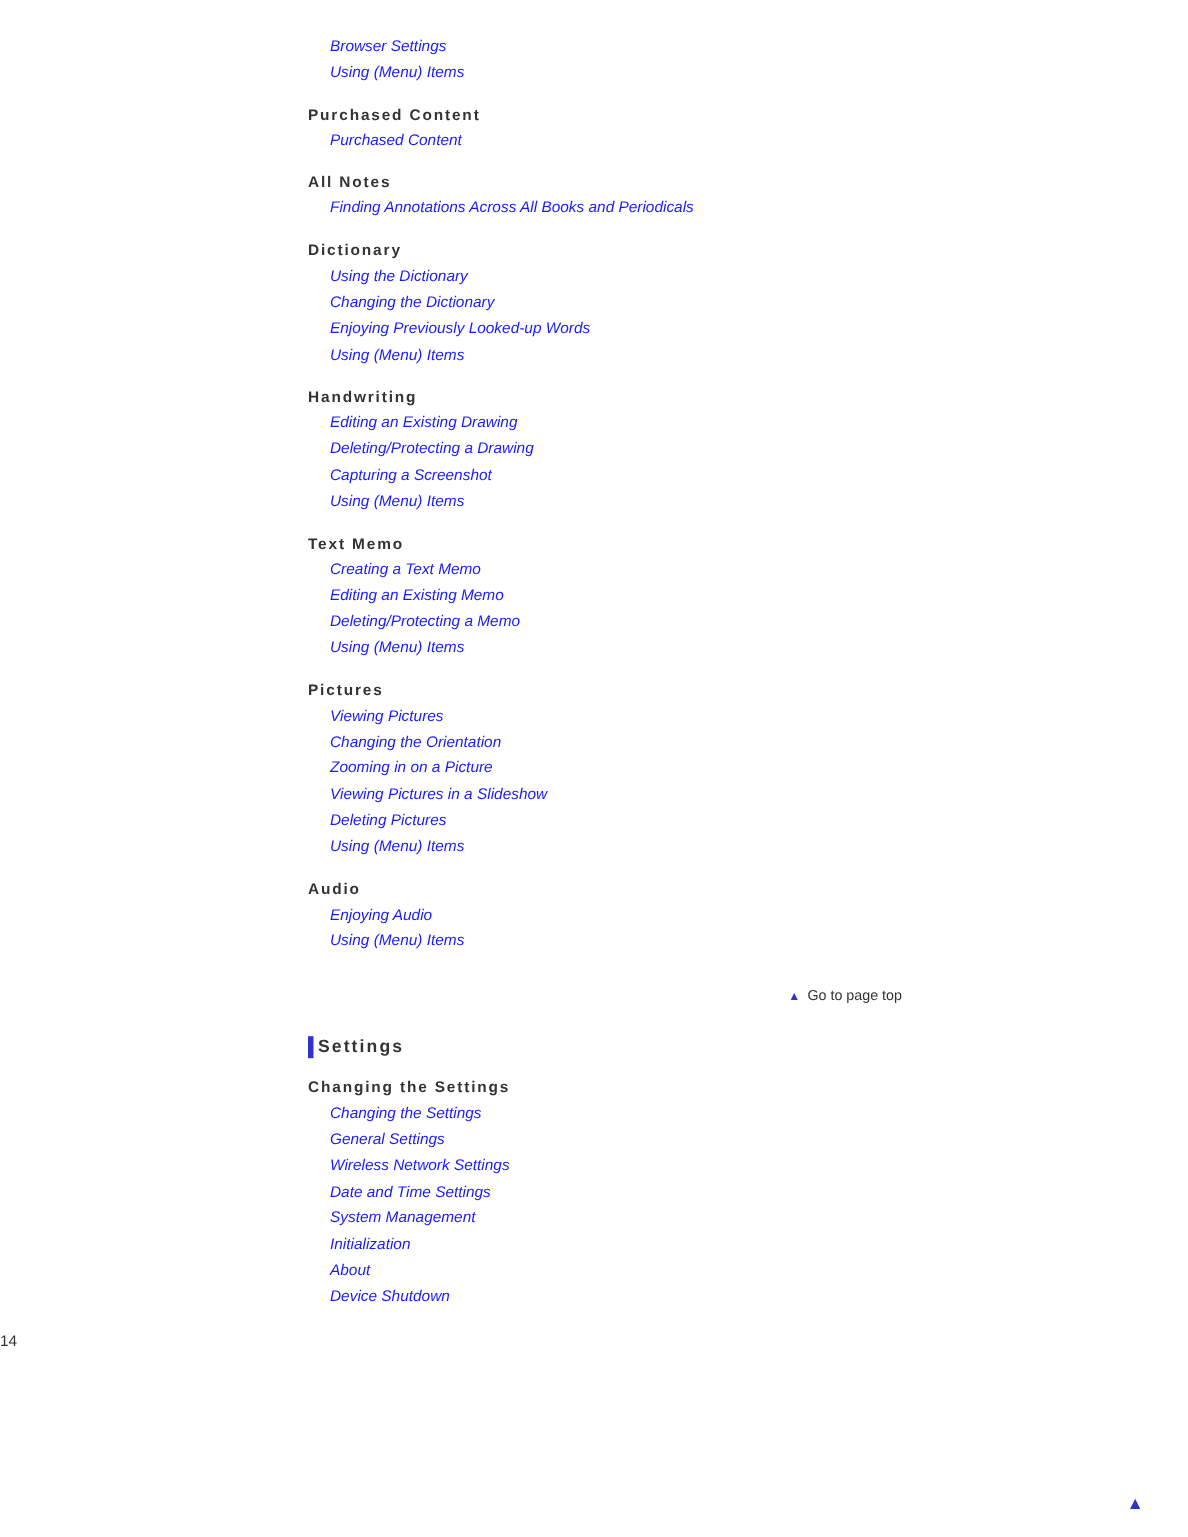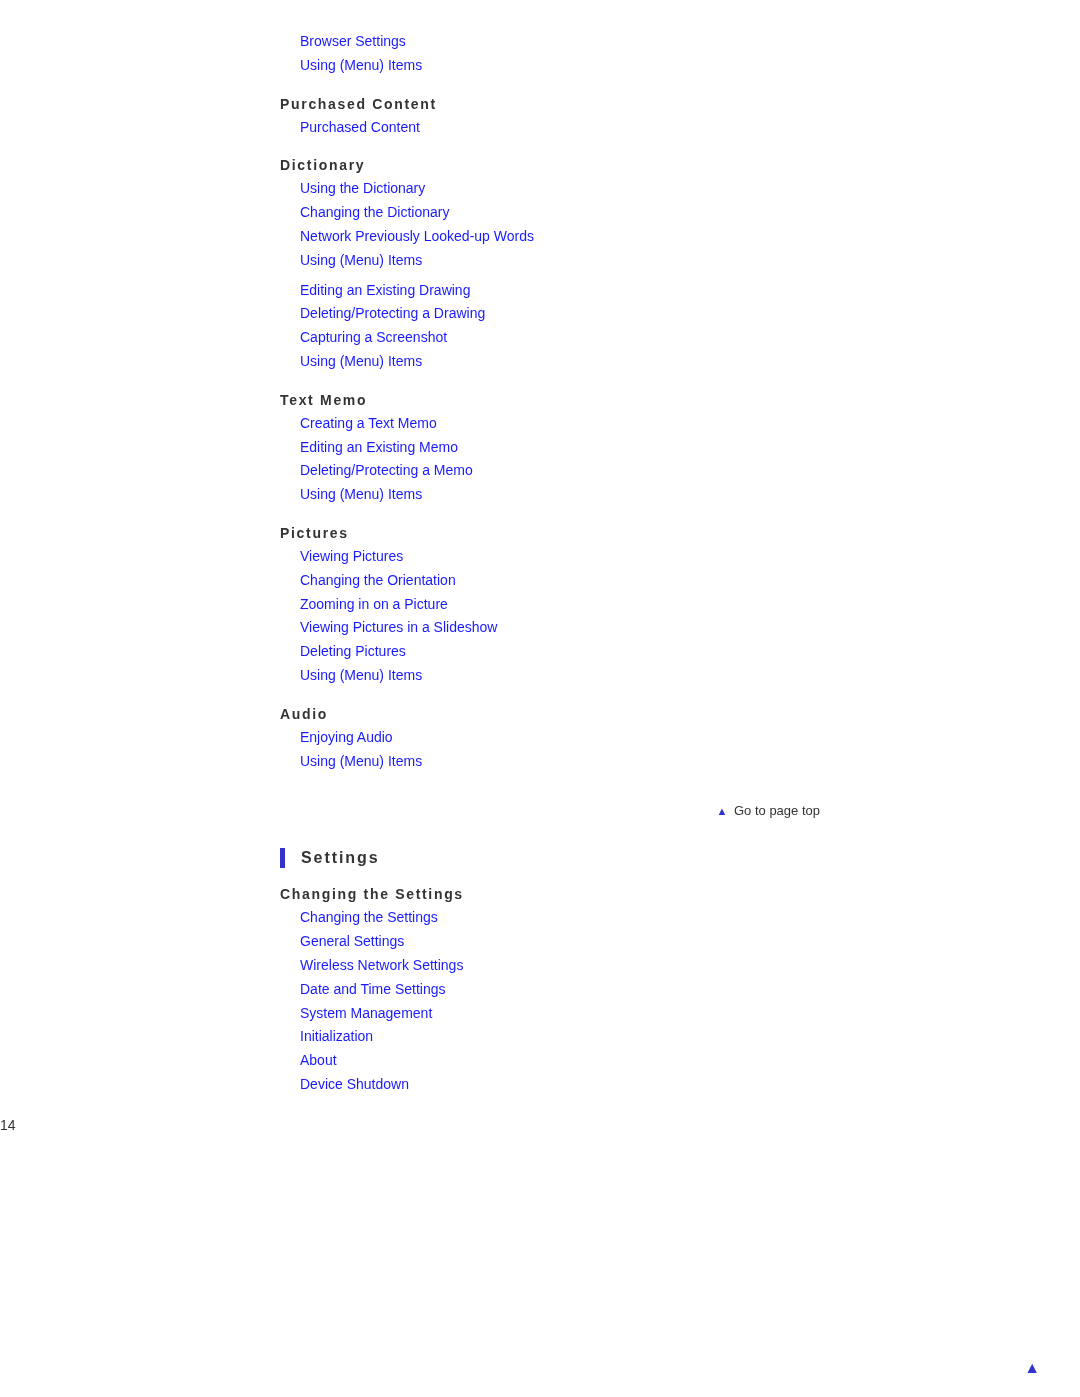--- a/index.html
+++ b/index.html
@@ -35,41 +35,42 @@
       font-weight: bold;
       color: #333;
       letter-spacing: 0.12em;
       margin-top: 18px;
       margin-bottom: 4px;
     }
 
     .section-header.with-bar {
       display: flex;
       align-items: center;
-      gap: 16px;
+      gap: 4px;
       font-size: 16px;
       margin-top: 30px;
       text-align: right;
     }
 
     .section-bar {
       display: inline-block;
       width: 5px;
       height: 20px;
       background-color: #3333cc;
       flex-shrink: 0;
     }
 
     .toc-link {
       display: block;
       color: #1a1aff;
       text-decoration: none;
       font-size: 14px;
       line-height: 1.7;
       margin-left: 20px;
+      font-style: italic;
     }
 
     .go-to-top {
       text-align: right;
       margin-top: 30px;
       padding-right: 60px;
       font-size: 13px;
     }
 
     .go-to-top a {
@@ -113,30 +114,35 @@
     <div class="section-block">
       <a class="toc-link" href="#">Browser Settings</a>
       <a class="toc-link" href="#">Using (Menu) Items</a>
     </div>
 
     <div class="section-block">
       <div class="section-header">Purchased Content</div>
       <a class="toc-link" href="#">Purchased Content</a>
     </div>
 
+    <div class="section-block">
+      <div class="section-header">All Notes</div>
+      <a class="toc-link" href="#">Finding Annotations Across All Books and Periodicals</a>
+    </div>
 
     <div class="section-block">
       <div class="section-header">Dictionary</div>
       <a class="toc-link" href="#">Using the Dictionary</a>
       <a class="toc-link" href="#">Changing the Dictionary</a>
-      <a class="toc-link" href="#">Network Previously Looked-up Words</a>
-      <a class="toc-link" href="#">Using (Menu) Items</a>
-    </div>
-
-    <div class="section-block">
+      <a class="toc-link" href="#">Enjoying Previously Looked-up Words</a>
+      <a class="toc-link" href="#">Using (Menu) Items</a>
+    </div>
+
+    <div class="section-block">
+      <div class="section-header">Handwriting</div>
       <a class="toc-link" href="#">Editing an Existing Drawing</a>
       <a class="toc-link" href="#">Deleting/Protecting a Drawing</a>
       <a class="toc-link" href="#">Capturing a Screenshot</a>
       <a class="toc-link" href="#">Using (Menu) Items</a>
     </div>
 
     <div class="section-block">
       <div class="section-header">Text Memo</div>
       <a class="toc-link" href="#">Creating a Text Memo</a>
       <a class="toc-link" href="#">Editing an Existing Memo</a>

